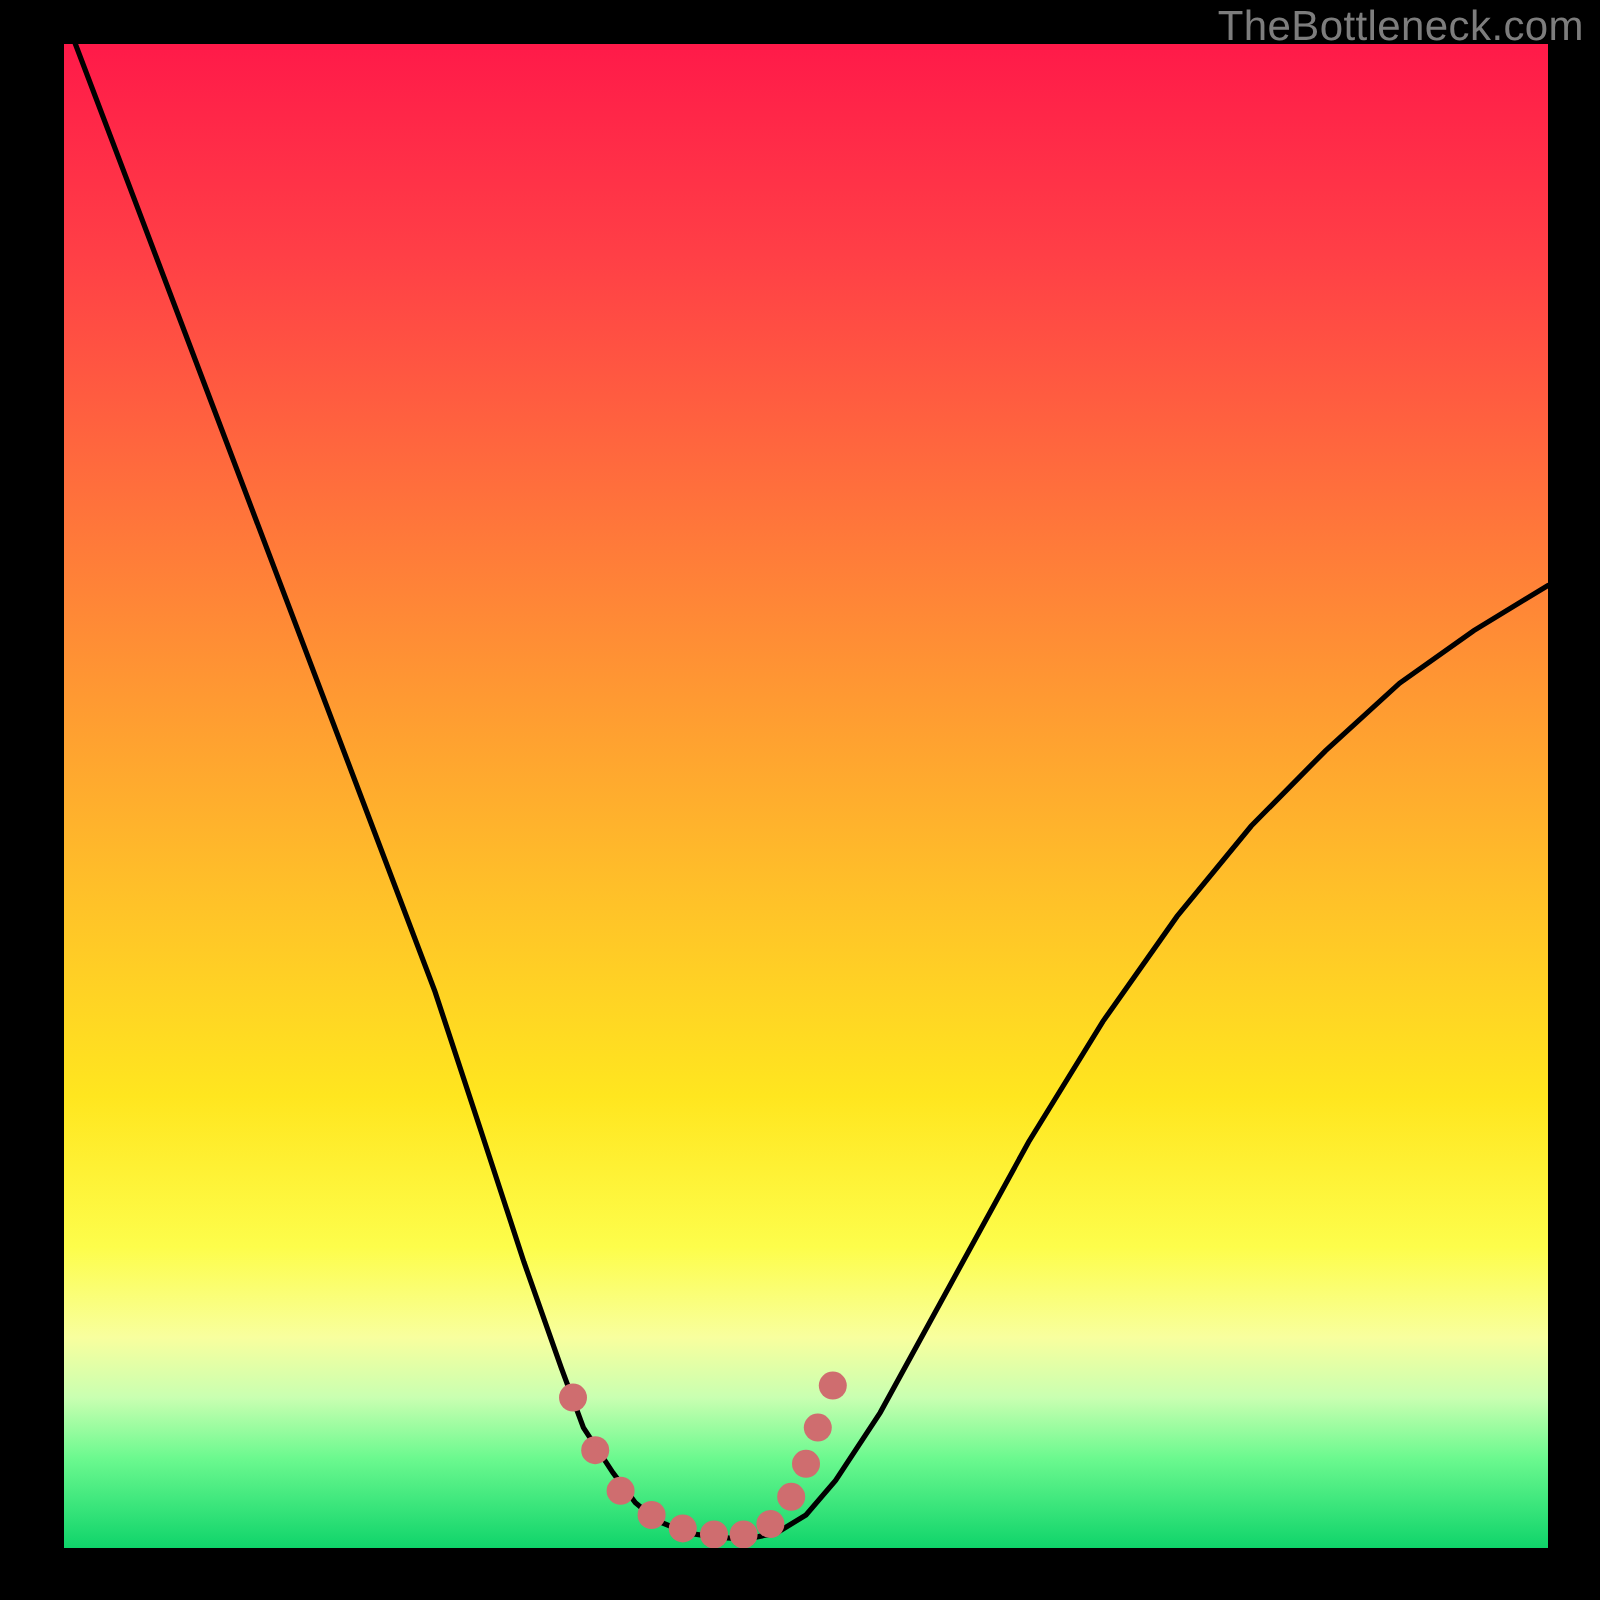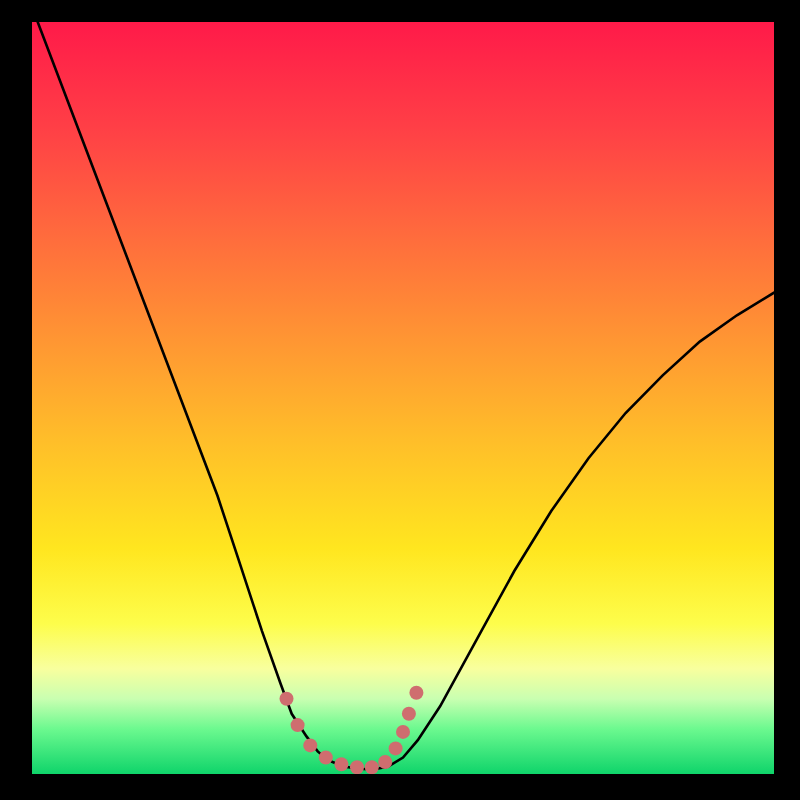--- a/index.html
+++ b/index.html
@@ -80,13 +80,14 @@
           <circle cx="339.8" cy="745.2" r="7" class="dot"></circle>
           <circle cx="353.2" cy="740.0" r="7" class="dot"></circle>
           <circle cx="363.6" cy="726.4" r="7" class="dot"></circle>
           <circle cx="371.0" cy="709.9" r="7" class="dot"></circle>
           <circle cx="376.9" cy="691.8" r="7" class="dot"></circle>
           <circle cx="384.4" cy="670.8" r="7" class="dot"></circle>
         </g>
     </svg>
 
   </div>
+  <div class="watermark">TheBottleneck.com</div>
 </div>
 
 </body></html>

